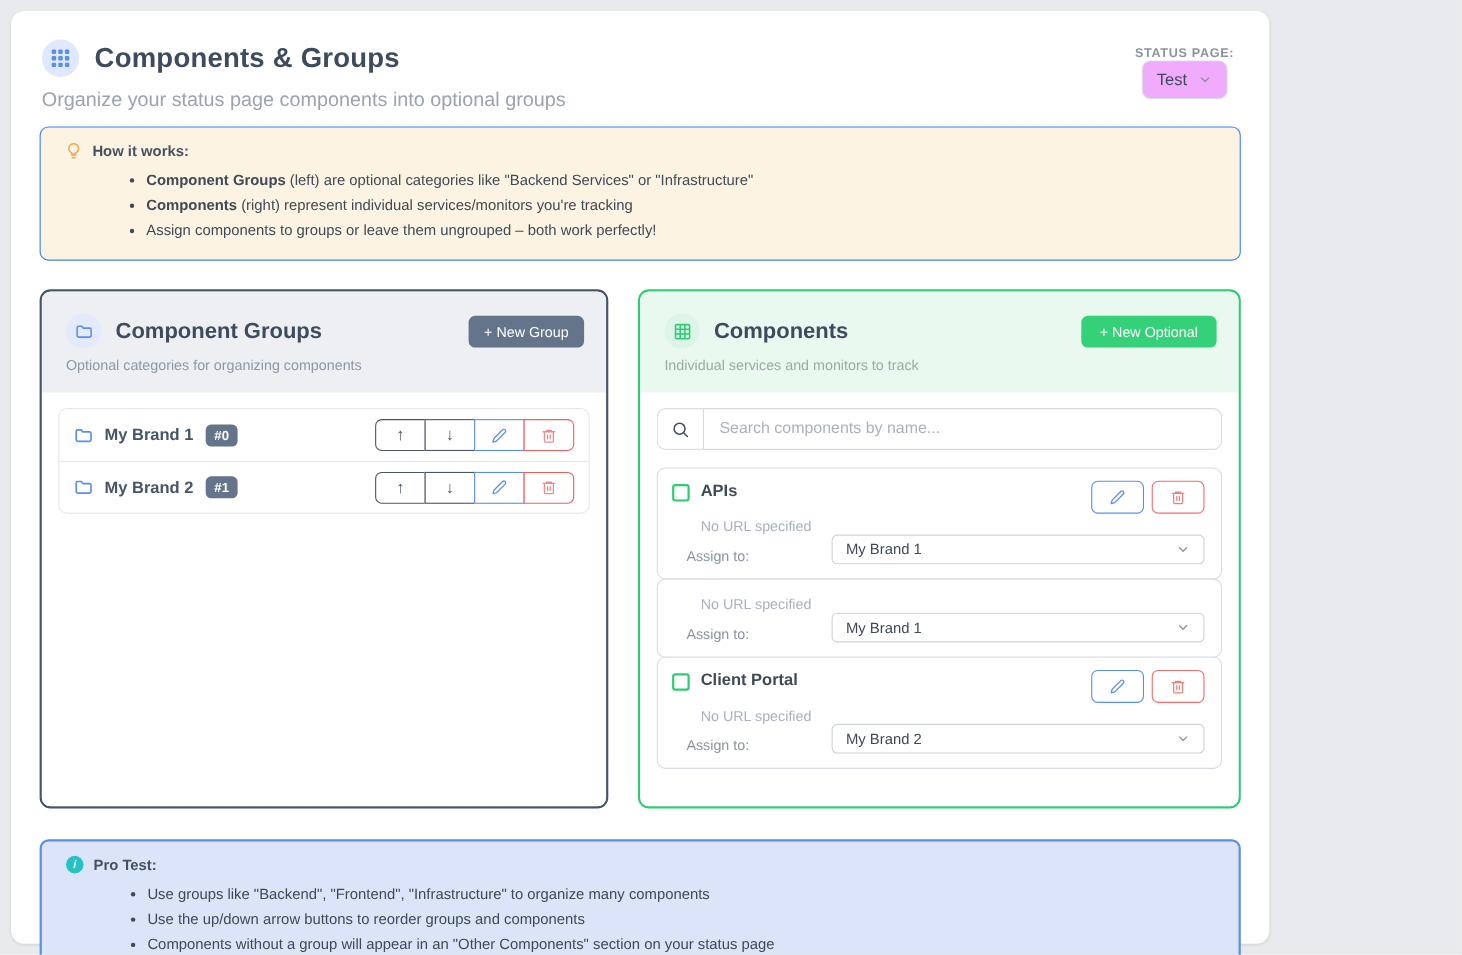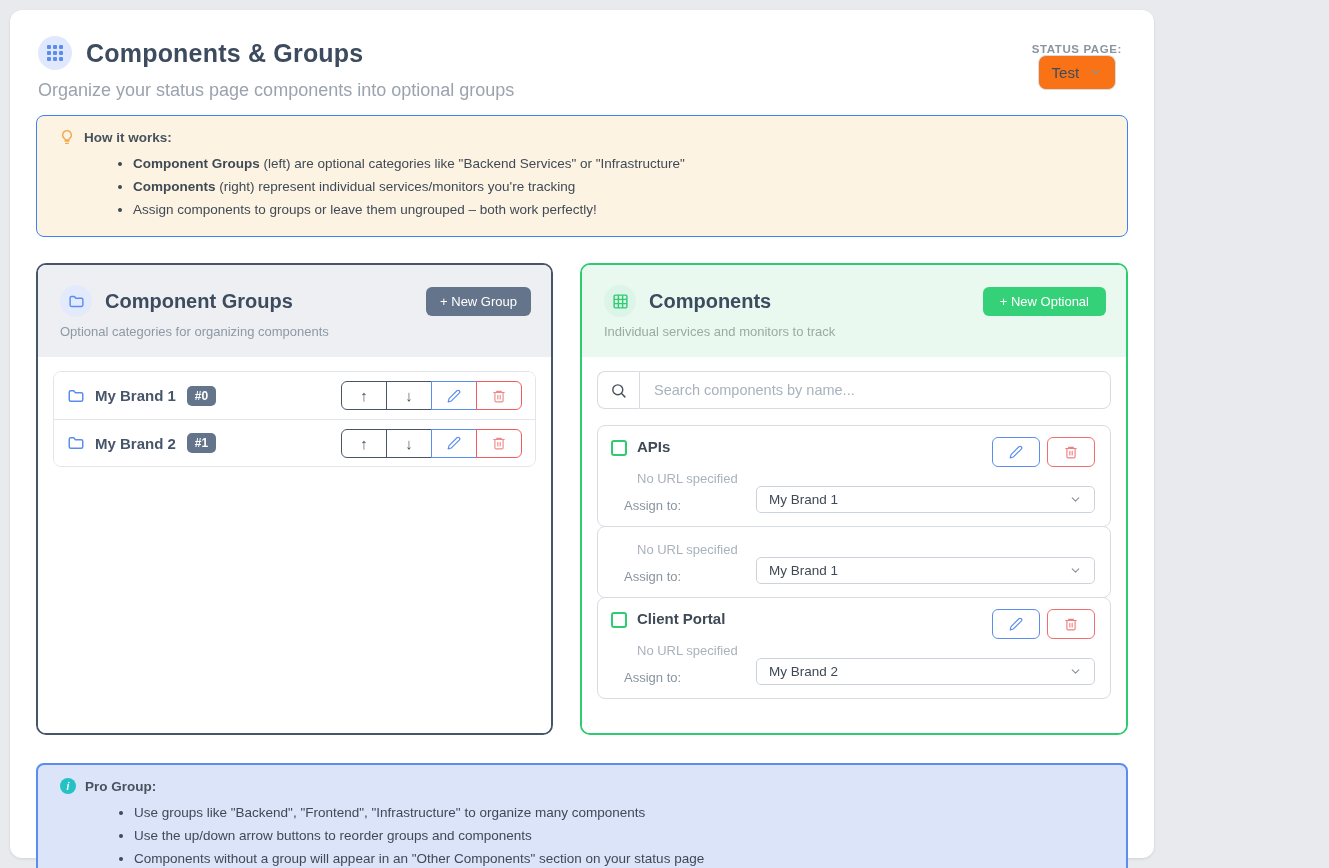--- a/index.html
+++ b/index.html
@@ -22,21 +22,21 @@
     width: 34px; height: 34px; border-radius: 50%; background: #dfe8fc;
     display: flex; align-items: center; justify-content: center;
   }
   .dots-grid { display: grid; grid-template-columns: repeat(3, 4px); grid-gap: 2px; }
   .dots-grid i { width: 4px; height: 4px; background: #5b8def; border-radius: 1px; display: block; }
   h1.page-title { font-size: 25px; font-weight: 700; color: #3d4b5e; letter-spacing: .2px; }
   .page-subtitle { margin-top: 10px; font-size: 18px; color: #9aa3ae; }
   .header-right { display: flex; align-items: center; margin-top: 7px; margin-right: 10px; flex-direction: column; }
   .status-label { font-size: 11.5px; font-weight: 700; color: #8a94a0; letter-spacing: .6px; }
   .status-select {
-    display: flex; align-items: center; gap: 10px; background: #f97316;
+    display: flex; align-items: center; gap: 10px; background: #f0abfc;
     border: 1px solid #d7dce2; border-radius: 8px; padding: 8px 13px;
     font-size: 15px; color: #3d4b5e; cursor: pointer;
   }
   .chev { width: 13px; height: 13px; color: #8a94a0; }
   
   .info-box {
     margin: 14px 10px 0 10px; border-radius: 8px; padding: 13px 22px 15px 22px;
   }
   .info-box.orange { background: #fdf3e2; border: 1px solid #3b82f6; }
   .info-box.blue { background: #dbe4f8; border: 2px solid #5b8def; margin-top: 28px; }
@@ -349,21 +349,21 @@
           </div>
         </div>
 
       </div>
     </div>
   </div>
 
   <div class="info-box blue">
     <div class="info-title-row">
       <span class="info-icon">i</span>
-      <span class="info-title">Pro Group:</span>
+      <span class="info-title">Pro Test:</span>
     </div>
     <ul>
       <li>Use groups like "Backend", "Frontend", "Infrastructure" to organize many components</li>
       <li>Use the up/down arrow buttons to reorder groups and components</li>
       <li>Components without a group will appear in an "Other Components" section on your status page</li>
     </ul>
   </div>
 
 </div>
 

